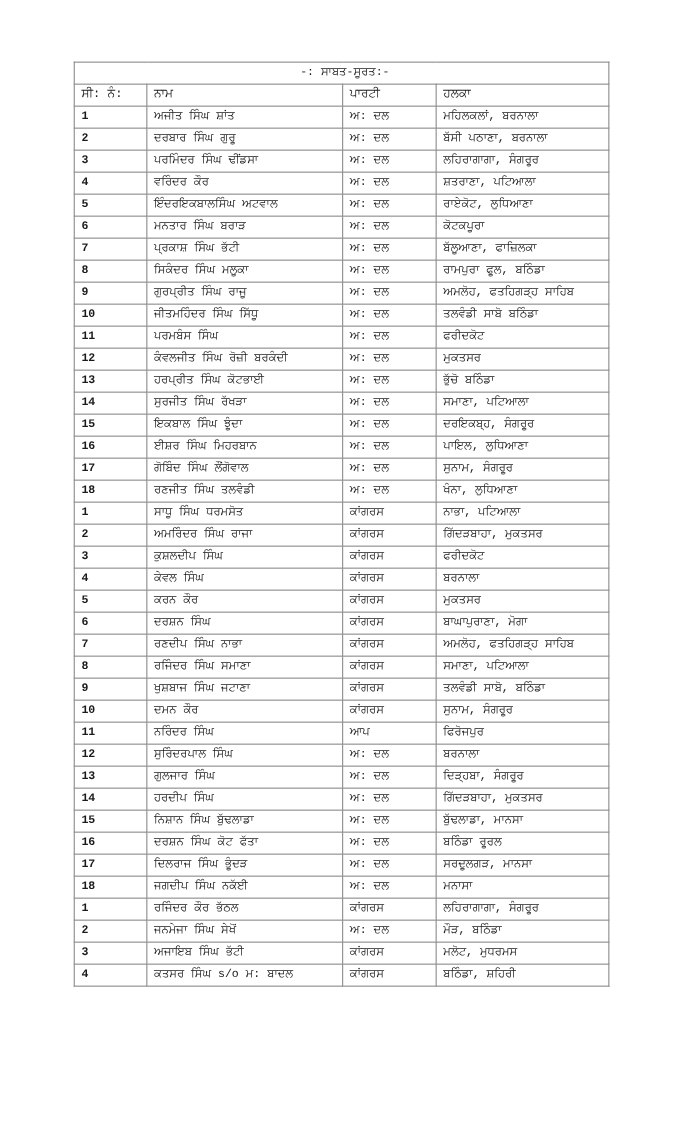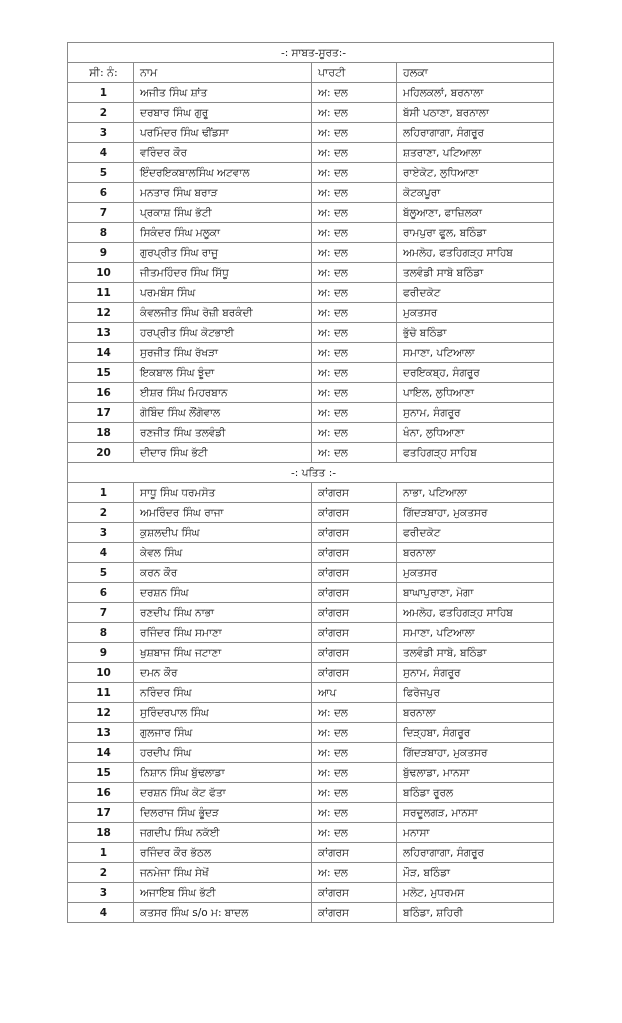--- a/index.html
+++ b/index.html
@@ -1,22 +1,22 @@
 <!DOCTYPE html>
 <html><head>
 <meta charset="utf-8">
 <style>
   html, body { margin:0; padding:0; background:#ffffff; }
   body { width:622px; height:1023px; position:relative; overflow:hidden;
          font-family:"DejaVu Sans", sans-serif; color:#1a1a1a; }
-  table.list { position:absolute; left:67px; top:42px; width:486px;
-               border-collapse:collapse; table-layout:fixed; }
+  table.list { position:absolute; left:67px; top:56px; width:486px;
+               border-collapse:collapse; table-layout:fixed;font-family:Liberation Mono, monospace; }
   table.list td { border:1px solid #8a8a8a; height:19px; padding:0 0 0 6px;
                   font-size:10.5px; line-height:19px; white-space:nowrap; overflow:hidden; }
-  td.num { text-align:center; padding:0; font-weight:bold; font-size:10.5px; }
+  td.num { padding:0; font-weight:bold; font-size:10.5px; }
   td.section { text-align:center; font-size:13px; padding:0; }
   tr.hdr td { font-size:11px; }
   tr.hdr td.num { font-weight:normal; }
   col.c1 { width:66px; } col.c2 { width:178px; } col.c3 { width:85px; } col.c4 { width:157px; }
 </style>
 </head>
 <body>
 
 <table class="list">
   <colgroup>
@@ -137,29 +137,20 @@
         <td>ਅ: ਦਲ</td>
         <td>ਸੁਨਾਮ, ਸੰਗਰੂਰ</td>
       </tr>
       <tr>
         <td class="num">18</td>
         <td>ਰਣਜੀਤ ਸਿੰਘ ਤਲਵੰਡੀ</td>
         <td>ਅ: ਦਲ</td>
         <td>ਖੰਨਾ, ਲੁਧਿਆਣਾ</td>
       </tr>
       <tr>
-        <td class="num">20</td>
-        <td>ਦੀਦਾਰ ਸਿੰਘ ਭੱਟੀ</td>
-        <td>ਅ: ਦਲ</td>
-        <td>ਫਤਹਿਗੜ੍ਹ ਸਾਹਿਬ</td>
-      </tr>
-      <tr>
-        <td class="section" colspan="4">-: ਪਤਿਤ :-</td>
-      </tr>
-      <tr>
         <td class="num">1</td>
         <td>ਸਾਧੂ ਸਿੰਘ ਧਰਮਸੋਤ</td>
         <td>ਕਾਂਗਰਸ</td>
         <td>ਨਾਭਾ, ਪਟਿਆਲਾ</td>
       </tr>
       <tr>
         <td class="num">2</td>
         <td>ਅਮਰਿੰਦਰ ਸਿੰਘ ਰਾਜਾ</td>
         <td>ਕਾਂਗਰਸ</td>
         <td>ਗਿੱਦੜਬਾਹਾ, ਮੁਕਤਸਰ</td>

